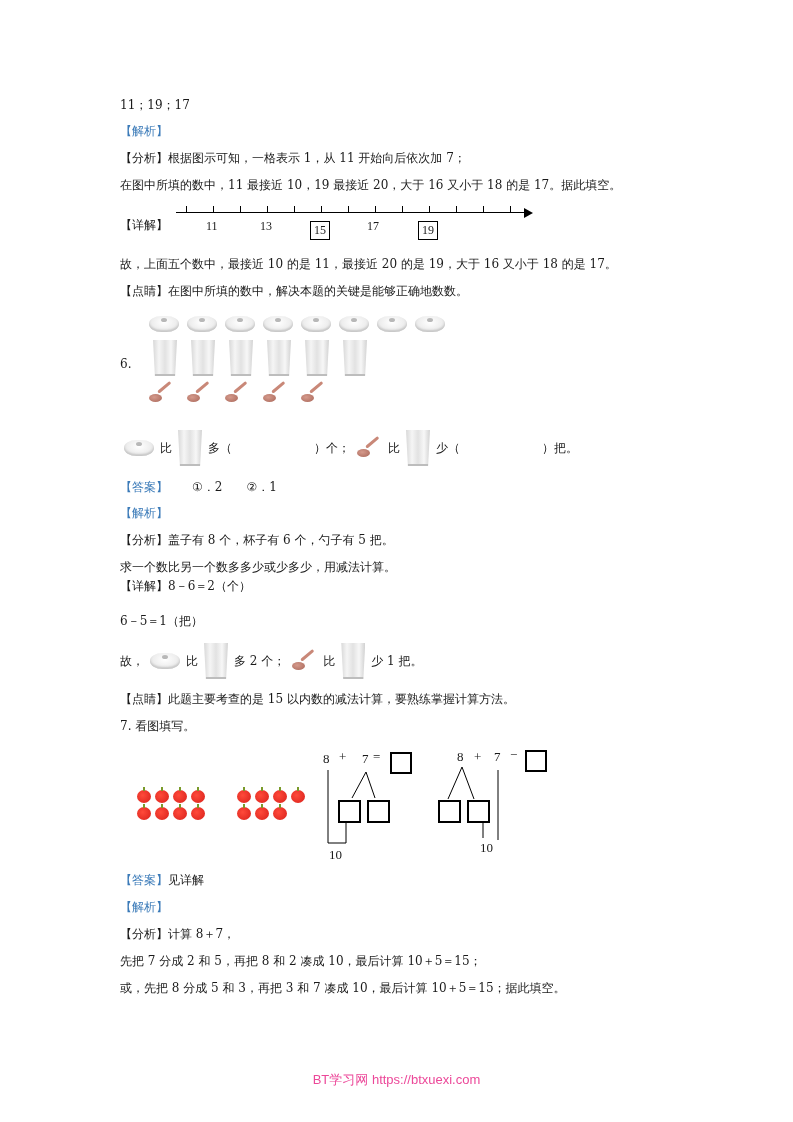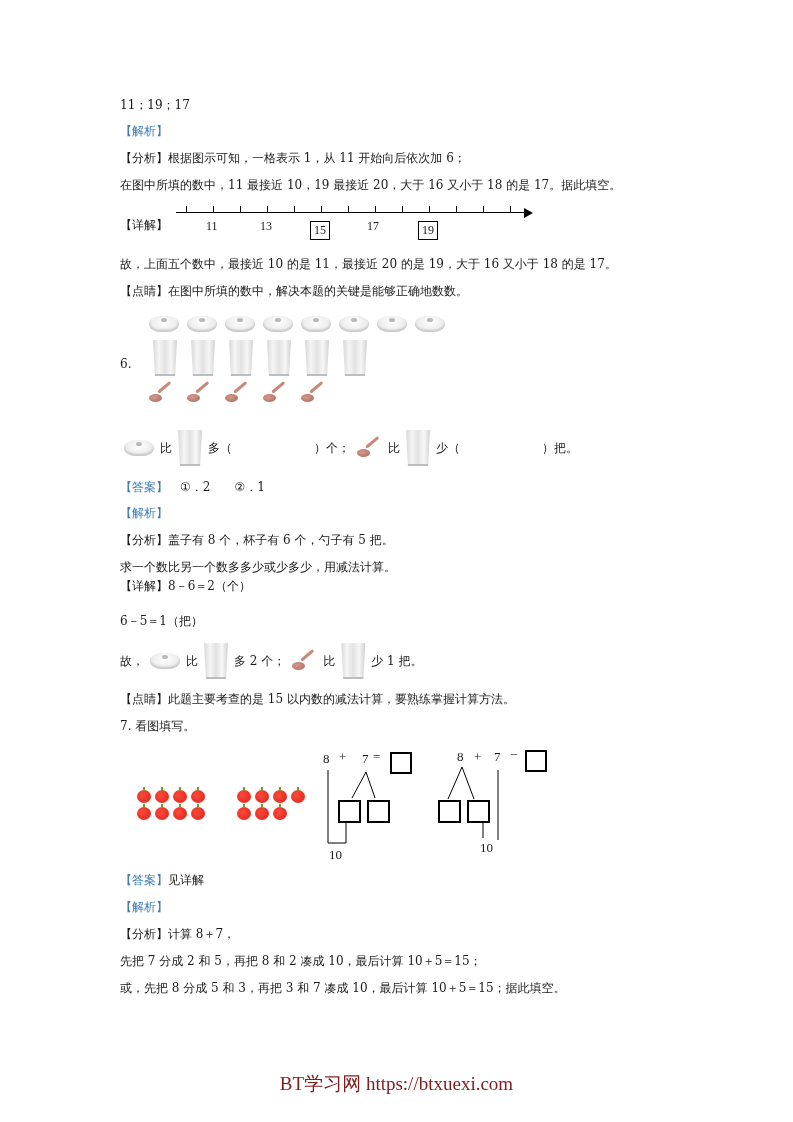--- a/index.html
+++ b/index.html
@@ -27,30 +27,30 @@
                         border-radius: 50%; background: radial-gradient(ellipse at 40% 40%, #d59a8c, #a86658); }
   .icon-spoon::after { content: ""; position: absolute; left: 10px; top: 9px; width: 16px; height: 2.5px;
                        background: #c98878; transform: rotate(-40deg); transform-origin: left center; border-radius: 2px; }
   .row { position: absolute; display: flex; align-items: center; }
   .apple { display: inline-block; width: 14px; height: 13px; border-radius: 50%;
            background: radial-gradient(circle at 40% 40%, #ff4a3a, #d8201a); margin-right: 4px; position: relative; }
   .apple::before { content: ""; position: absolute; left: 6px; top: -3px; width: 2px; height: 4px; background: #7a9a2a; }
   .sq { position: absolute; width: 20px; height: 20px; border: 2px solid #000; background: #fff; box-sizing: border-box; }
   .eqtxt { position: absolute; font-size: 13px; font-family: "Liberation Serif", serif; }
   .footer { position: absolute; left: 0; width: 793px; top: 1071px; text-align: center;
-            font-family: Liberation Serif, serif; font-size: 19px; color: #7f1d1d; }
+            font-family: Liberation Sans, sans-serif; font-size: 13px; color: #ec4899; }
   .blank { display: inline-block; width: 70px; }
 </style>
 </head>
 <body>
 
 <div class="line" style="top:96px">11；19；17</div>
 <div class="line tag-blue" style="top:122px">【解析】</div>
 <div class="line" style="top:149px">
-  <span>【分析】</span><span>根据图示可知，一格表示 1，从 11 开始向后依次加 6；</span>
+  <span>【分析】</span><span>根据图示可知，一格表示 1，从 11 开始向后依次加 7；</span>
 </div>
 <div class="line" style="top:176px">在图中所填的数中，11 最接近 10，19 最接近 20，大于 16 又小于 18 的是 17。据此填空。</div>
 <div class="line" style="top:216px">【详解】</div>
 
 <div class="numline">
   <div class="axis"></div>
   <div class="arrow"></div>
   <div class="tick" style="left:10px"></div>
   <div class="tick" style="left:37px"></div>
   <div class="tick" style="left:64px"></div>
@@ -113,21 +113,21 @@
   <span>）个；</span>
   <span class="icon-spoon"></span>
   <span>比</span>
   <span class="icon-glass"></span>
   <span>少（</span>
   <span class="blank"></span>
   <span>）把。</span>
 </div>
 
 <div class="line" style="top:478px">
-  <span class="tag-blue">【答案】</span><span style="margin-left:12px">①．2　　②．1</span>
+  <span class="tag-blue">【答案】</span><span style="margin-left:24px">①．2　　②．1</span>
 </div>
 <div class="line tag-blue" style="top:504px">【解析】</div>
 <div class="line" style="top:531px">
   <span>【分析】</span><span>盖子有 8 个，杯子有 6 个，勺子有 5 把。</span>
 </div>
 <div class="line" style="top:558px">求一个数比另一个数多多少或少多少，用减法计算。</div>
 <div class="line" style="top:577px">
   <span>【详解】</span><span>8－6＝2（个）</span>
 </div>
 <div class="line" style="top:612px">6－5＝1（把）</div>

